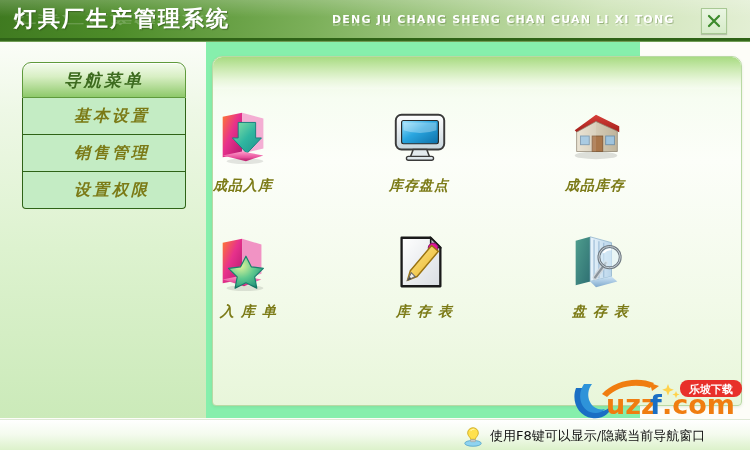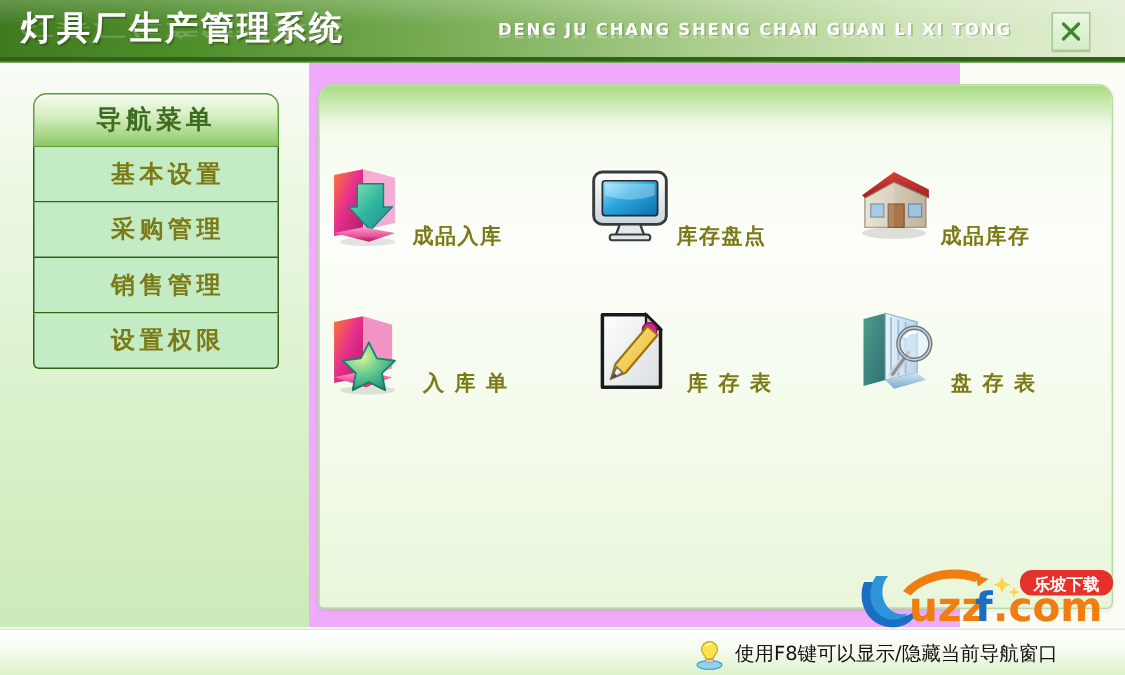--- a/index.html
+++ b/index.html
@@ -55,21 +55,22 @@
     background:linear-gradient(180deg,#eaf6e3,#d6ebc8);
     border:1px solid #a8c894;
     box-shadow:0 1px 1px rgba(0,0,0,.18);
     cursor:pointer;
   }
   .close-btn svg{display:block;margin:4px auto 0;}
 
   
   .workspace{
     position:absolute;left:0;top:42px;width:640px;height:376px;
-    background:#f0abfc;
+    background:#86efac;
+    font-style:italic;
   }
 
   
   .nav-panel{
     position:absolute;left:0;top:0;width:206px;height:376px;
     background:linear-gradient(180deg,#fbfdf8 0%,#eef8e6 18%,#ddf2cf 55%,#cbeab9 100%);
   }
   .nav-box{
     position:absolute;left:22px;top:20px;width:164px;
   }
@@ -109,21 +110,21 @@
     position:absolute;left:0;top:0;width:100%;height:32px;
     background:linear-gradient(180deg,#a8db82 0%,#c9e9ae 35%,#e8f6da 72%,#f6fcf1 100%);
     border-radius:9px 9px 0 0;
   }
   .icon-grid{
     position:absolute;left:0;top:48px;width:100%;
     display:grid;grid-template-columns:repeat(3,1fr);
     row-gap:36px;
   }
   .icon-cell{
-    display:flex;flex-direction:row;align-items:flex-end;
+    display:flex;flex-direction:column;align-items:flex-start;
     cursor:pointer;
   }
   .icon-art{width:62px;height:62px;position:relative;}
   .icon-label{
     margin-top:10px;font-size:14px;font-weight:bold;
     color:#7b7a16;letter-spacing:1px;white-space:nowrap;
   }
   .icon-label.spaced{letter-spacing:7px;text-indent:7px;}
 
   
@@ -167,21 +168,20 @@
     </svg>
   </div>
 
   <div class="workspace">
 
     <div class="nav-panel">
       <div class="nav-box">
         <div class="nav-header">导航菜单</div>
         <div id="nav-items">
             <div class="nav-item">基本设置</div>
-            <div class="nav-item">采购管理</div>
             <div class="nav-item">销售管理</div>
             <div class="nav-item">设置权限</div>
           </div>
       </div>
     </div>
 
     <div class="content-panel">
       <div class="cap"></div>
       <div class="icon-grid" id="icon-grid">
           <div class="icon-cell">

